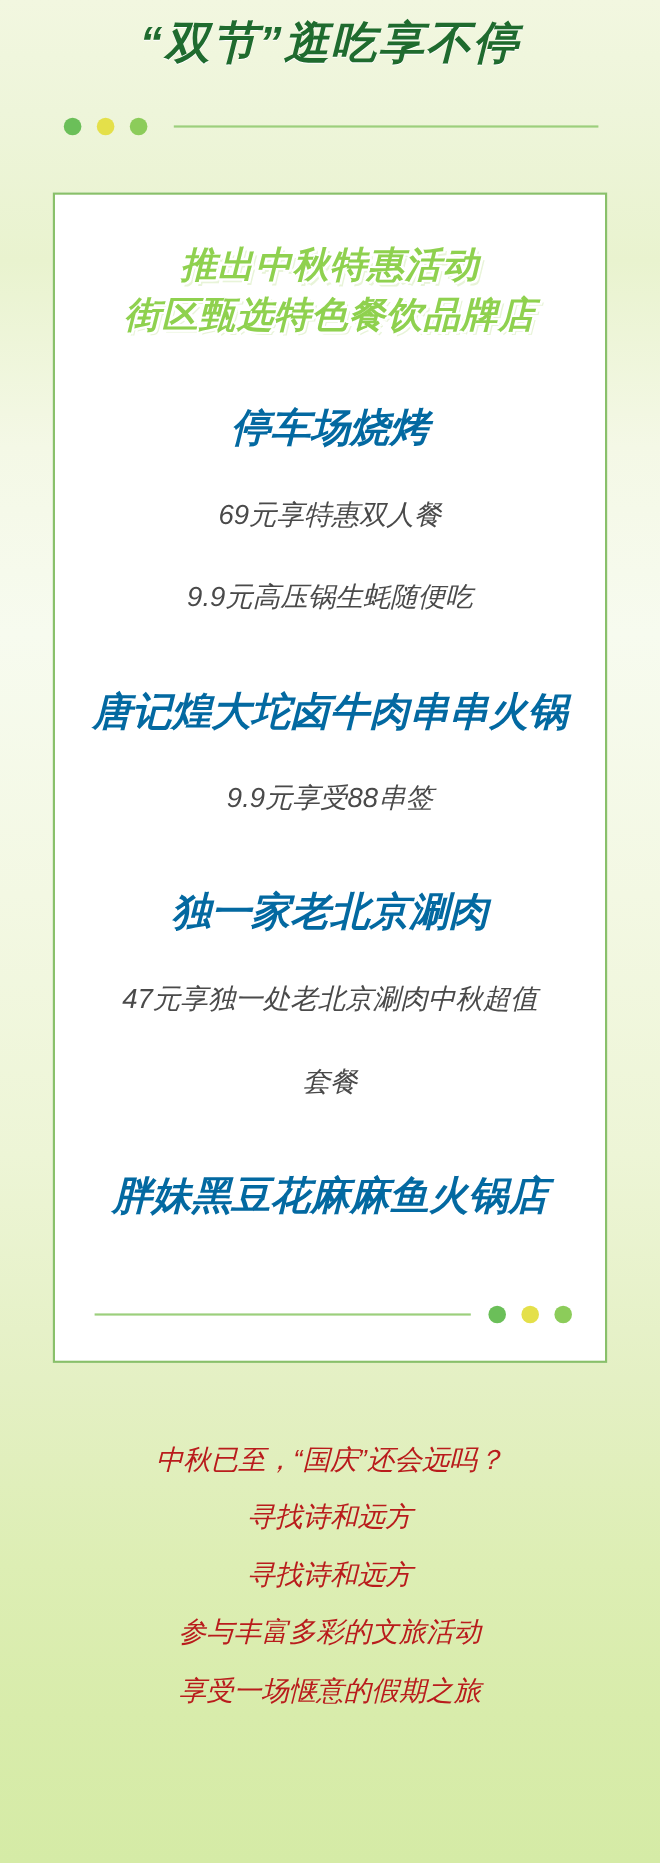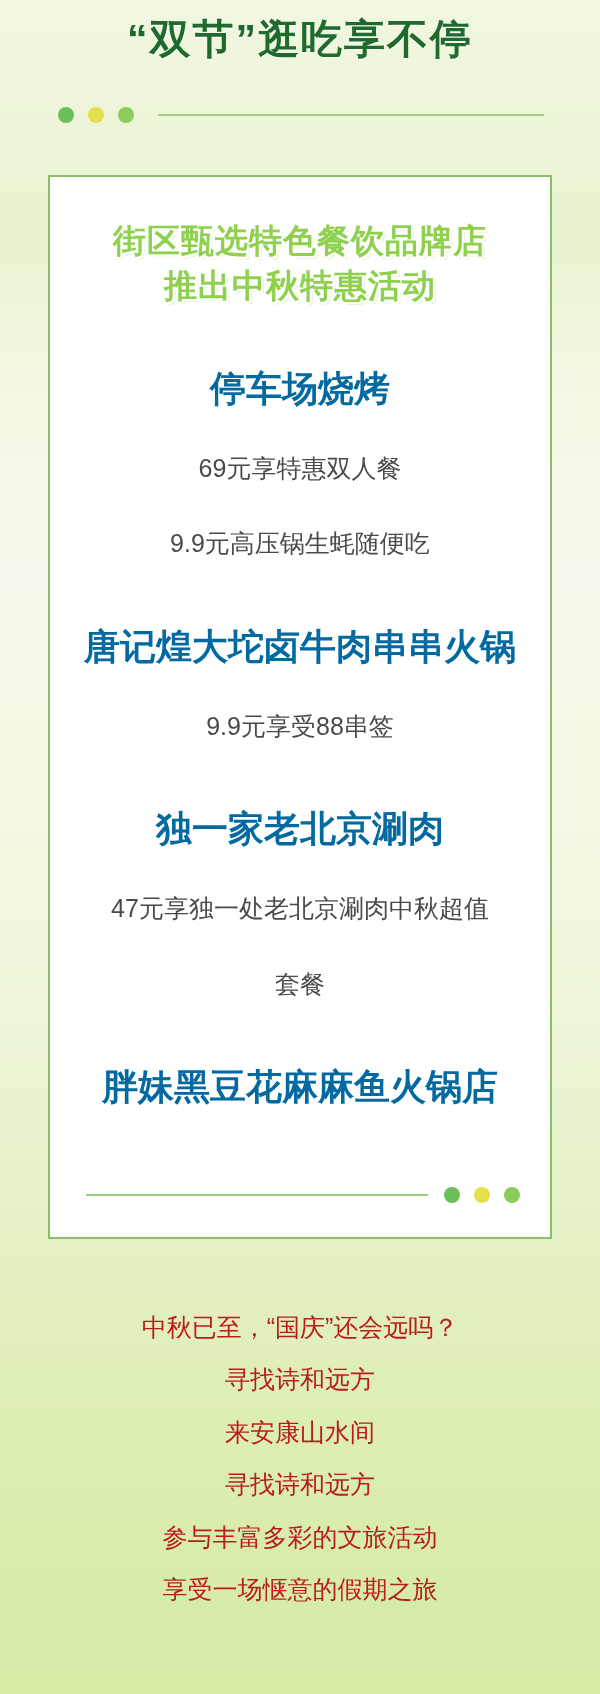--- a/index.html
+++ b/index.html
@@ -24,20 +24,21 @@
         #d5eba6 100%);
     overflow: hidden;
     position: relative;
   }
 
   .page {
     position: relative;
     width: 600px;
     height: 1316px;
     box-sizing: border-box;
+    font-style: italic;
   }
 
   
   .header {
     padding-top: 14px;
     text-align: center;
   }
   .header-title {
     font-size: 41px;
     font-weight: bold;
@@ -158,22 +159,22 @@
   <div class="divider-top">
     <span class="dot g"></span>
     <span class="dot y"></span>
     <span class="dot g2"></span>
     <span class="rule"></span>
   </div>
 
   <div class="card">
 
     <div class="card-title">
+      <div>推出中秋特惠活动</div>
       <div>街区甄选特色餐饮品牌店</div>
-      <div>推出中秋特惠活动</div>
     </div>
 
     <div class="section">
       <div class="shop-name">停车场烧烤</div>
       <div class="shop-line">69元享特惠双人餐</div>
       <div class="shop-line">9.9元高压锅生蚝随便吃</div>
     </div>
 
     <div class="section">
       <div class="shop-name">唐记煌大坨卤牛肉串串火锅</div>
@@ -195,19 +196,18 @@
       <span class="dot g"></span>
       <span class="dot y"></span>
       <span class="dot g2"></span>
     </div>
 
   </div>
 
   <div class="footer">
     <div class="footer-line">中秋已至，“国庆”还会远吗？</div>
     <div class="footer-line">寻找诗和远方</div>
-    <div class="footer-line">来安康山水间</div>
     <div class="footer-line">寻找诗和远方</div>
     <div class="footer-line">参与丰富多彩的文旅活动</div>
     <div class="footer-line">享受一场惬意的假期之旅</div>
   </div>
 
 </div>
 
 </body></html>

